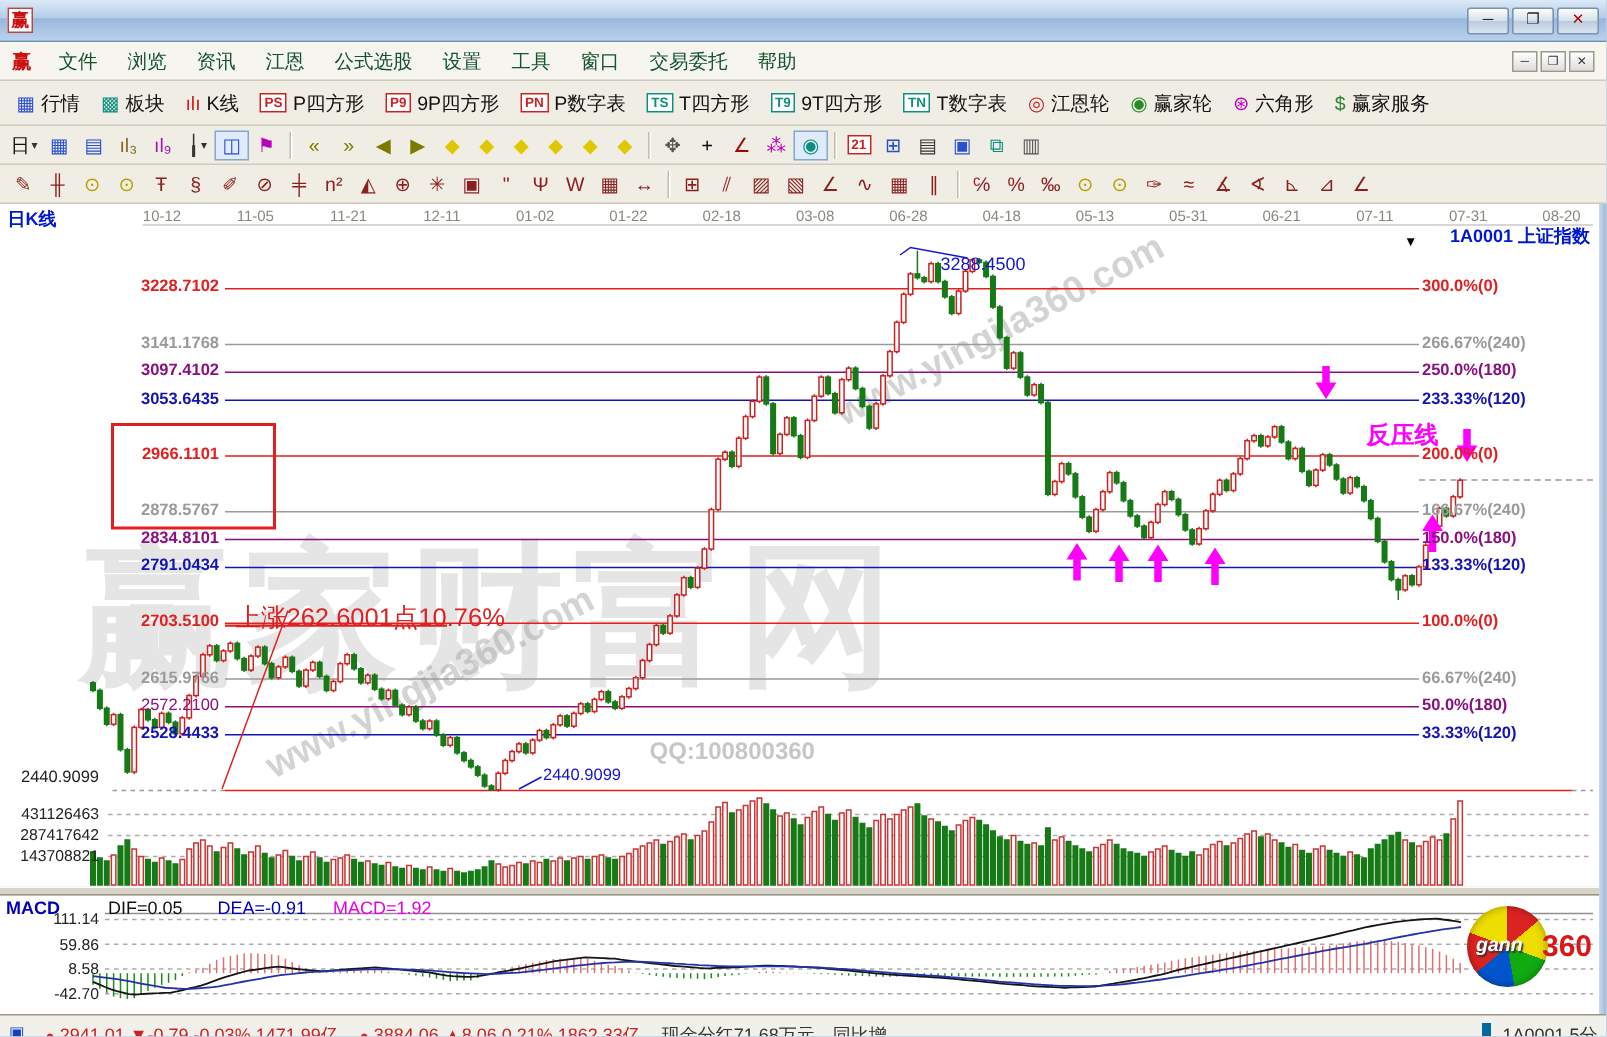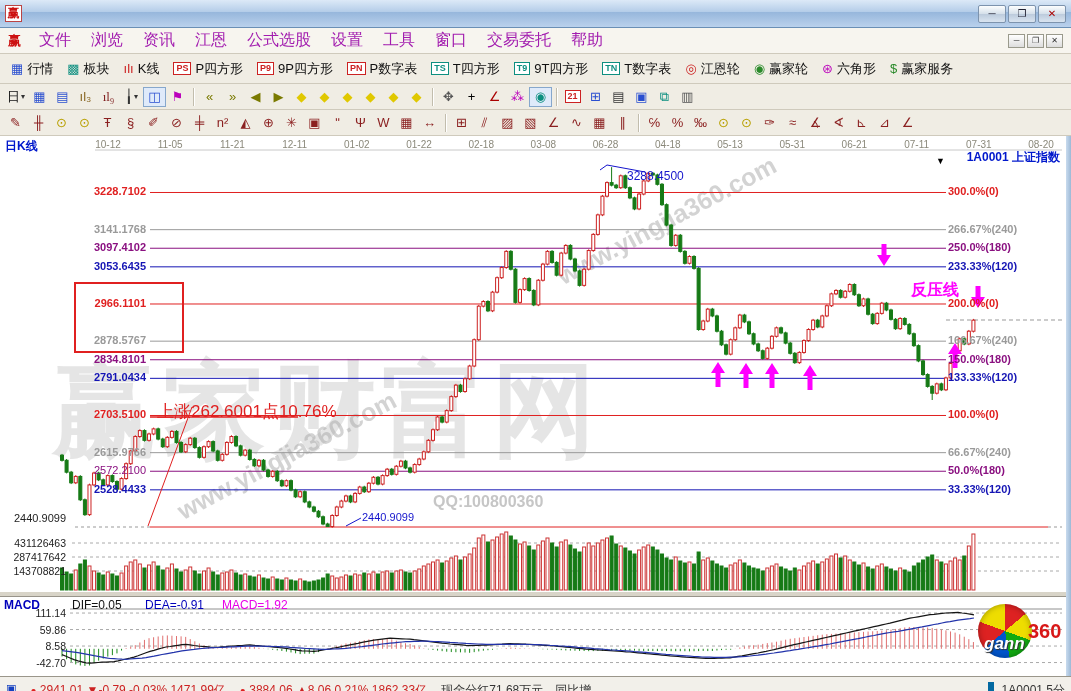--- a/index.html
+++ b/index.html
@@ -15,21 +15,21 @@
   .title-text{font-size:12.5px;color:#16243c;}
   .win-btns{margin-left:auto;display:flex;gap:2px;}
   .win-btn{width:28px;height:18px;border:1px solid #7d93ad;border-radius:2px;
     background:linear-gradient(#fdfefe,#d4dfea 50%,#bccbdc 51%,#d9e4f0);
     font-size:10px;line-height:16px;text-align:center;color:#223;}
   .win-btn.close .g{color:#a00;font-weight:bold;}
   
   .menubar{position:absolute;top:28px;left:0;width:1071px;height:26px;background:#f7f5ef;
     border-bottom:1px solid #cfcabc;display:flex;align-items:center;padding:0 4px;}
   .menu-logo{color:#c11;font-weight:bold;font-size:13px;margin:0 8px 0 4px;}
-  .menu-item{padding:3px 10px;font-size:16px;color:#a21caf;cursor:default;}
+  .menu-item{padding:3px 10px;font-size:13px;color:#14532d;cursor:default;}
   .mdi-btns{margin-left:auto;display:flex;gap:2px;margin-right:4px;}
   .mdi-btn{width:17px;height:14px;border:1px solid #9a9a8c;background:linear-gradient(#fff,#ddd);
     font-size:8px;line-height:12px;text-align:center;color:#333;}
   
   .toolbar{position:absolute;left:0;width:1071px;background:#f0ede4;border-bottom:1px solid #cfcabc;
     display:flex;align-items:center;padding:0 4px;}
   .t1{top:54px;height:30px;}
   .t2{top:84px;height:26px;}
   .t3{top:110px;height:26px;}
   .titem{display:flex;align-items:center;gap:4px;padding:2px 7px;font-size:13px;color:#111;cursor:default;}
@@ -62,22 +62,22 @@
   .low-label{left:362px;top:375px;font-size:11px;color:#1515cc;}
   .rise-label{left:157px;top:264px;font-size:17px;color:#e02020;}
   .resist-label{left:911px;top:144px;font-size:16px;font-weight:bold;color:#ff00ff;}
   .pane-sep{position:absolute;left:0;top:455px;width:1066px;height:6px;background:#d8d4c8;
     border-top:1px solid #fff;border-bottom:1px solid #98948a;}
   .macd-hdr{top:462px;font-size:12px;}
   .gannlogo{position:absolute;left:976px;top:466px;width:88px;height:62px;z-index:2;}
   .gannlogo .ball{position:absolute;left:2px;top:2px;width:54px;height:54px;border-radius:50%;
     background:conic-gradient(#d22 0 50deg,#ed0 50deg 110deg,#1a1 110deg 170deg,#05c 170deg 230deg,#d22 230deg 290deg,#ed0 290deg 360deg);
     box-shadow:inset 0 0 6px rgba(0,0,0,.35);}
-  .gannlogo .gtxt{position:absolute;left:8px;top:20px;color:#fff;font-size:17px;font-style:italic;
-    font-weight:bold;text-shadow:1px 1px 1px #333;margin-top:12px;}
+  .gannlogo .gtxt{position:absolute;left:8px;top:20px;color:#fff;font-size:13px;font-style:italic;
+    font-weight:bold;text-shadow:1px 1px 1px #333;}
   .gannlogo .g360{position:absolute;left:52px;top:18px;color:#d81818;font-size:20px;font-weight:bold;}
   
   .statusbar{position:absolute;top:676px;left:0;width:1071px;height:15px;background:#f2f0ea;
     border-top:1px solid #9a968a;overflow:hidden;display:flex;gap:14px;padding:5px 6px 0 6px;
     font-size:12px;white-space:nowrap;}
   .sb-red{color:#cc2222;}
   .sb-ico-b{color:#1440c0;font-size:11px;}
   .sb-ico-r{color:#d22;font-size:10px;}
   .sb-right{margin-left:auto;border-left:6px solid #0369a1;padding-left:8px;color:#333;}
 </style>
@@ -178,21 +178,21 @@
       <div class="tbtn">
         <span style="color: rgb(42, 79, 208);">▦</span>
       </div>
       <div class="tbtn">
         <span style="color: rgb(42, 79, 208);">▤</span>
       </div>
       <div class="tbtn">
         <span style="color: rgb(136, 102, 34);">ıl₃</span>
       </div>
       <div class="tbtn">
-        <span style="color: #7f1d1d; font-family: Liberation Serif, serif;">ıl₉</span>
+        <span style="color: #a21caf;">ıl₉</span>
       </div>
       <div class="tbtn">
         <span style="color: rgb(51, 51, 51);">╽</span>
         <span class="drop">▾</span>
       </div>
       <div class="tbtn pressed">
         <span style="color: rgb(42, 79, 208);">◫</span>
       </div>
       <div class="tbtn">
         <span style="color: rgb(187, 0, 187);">⚑</span>

